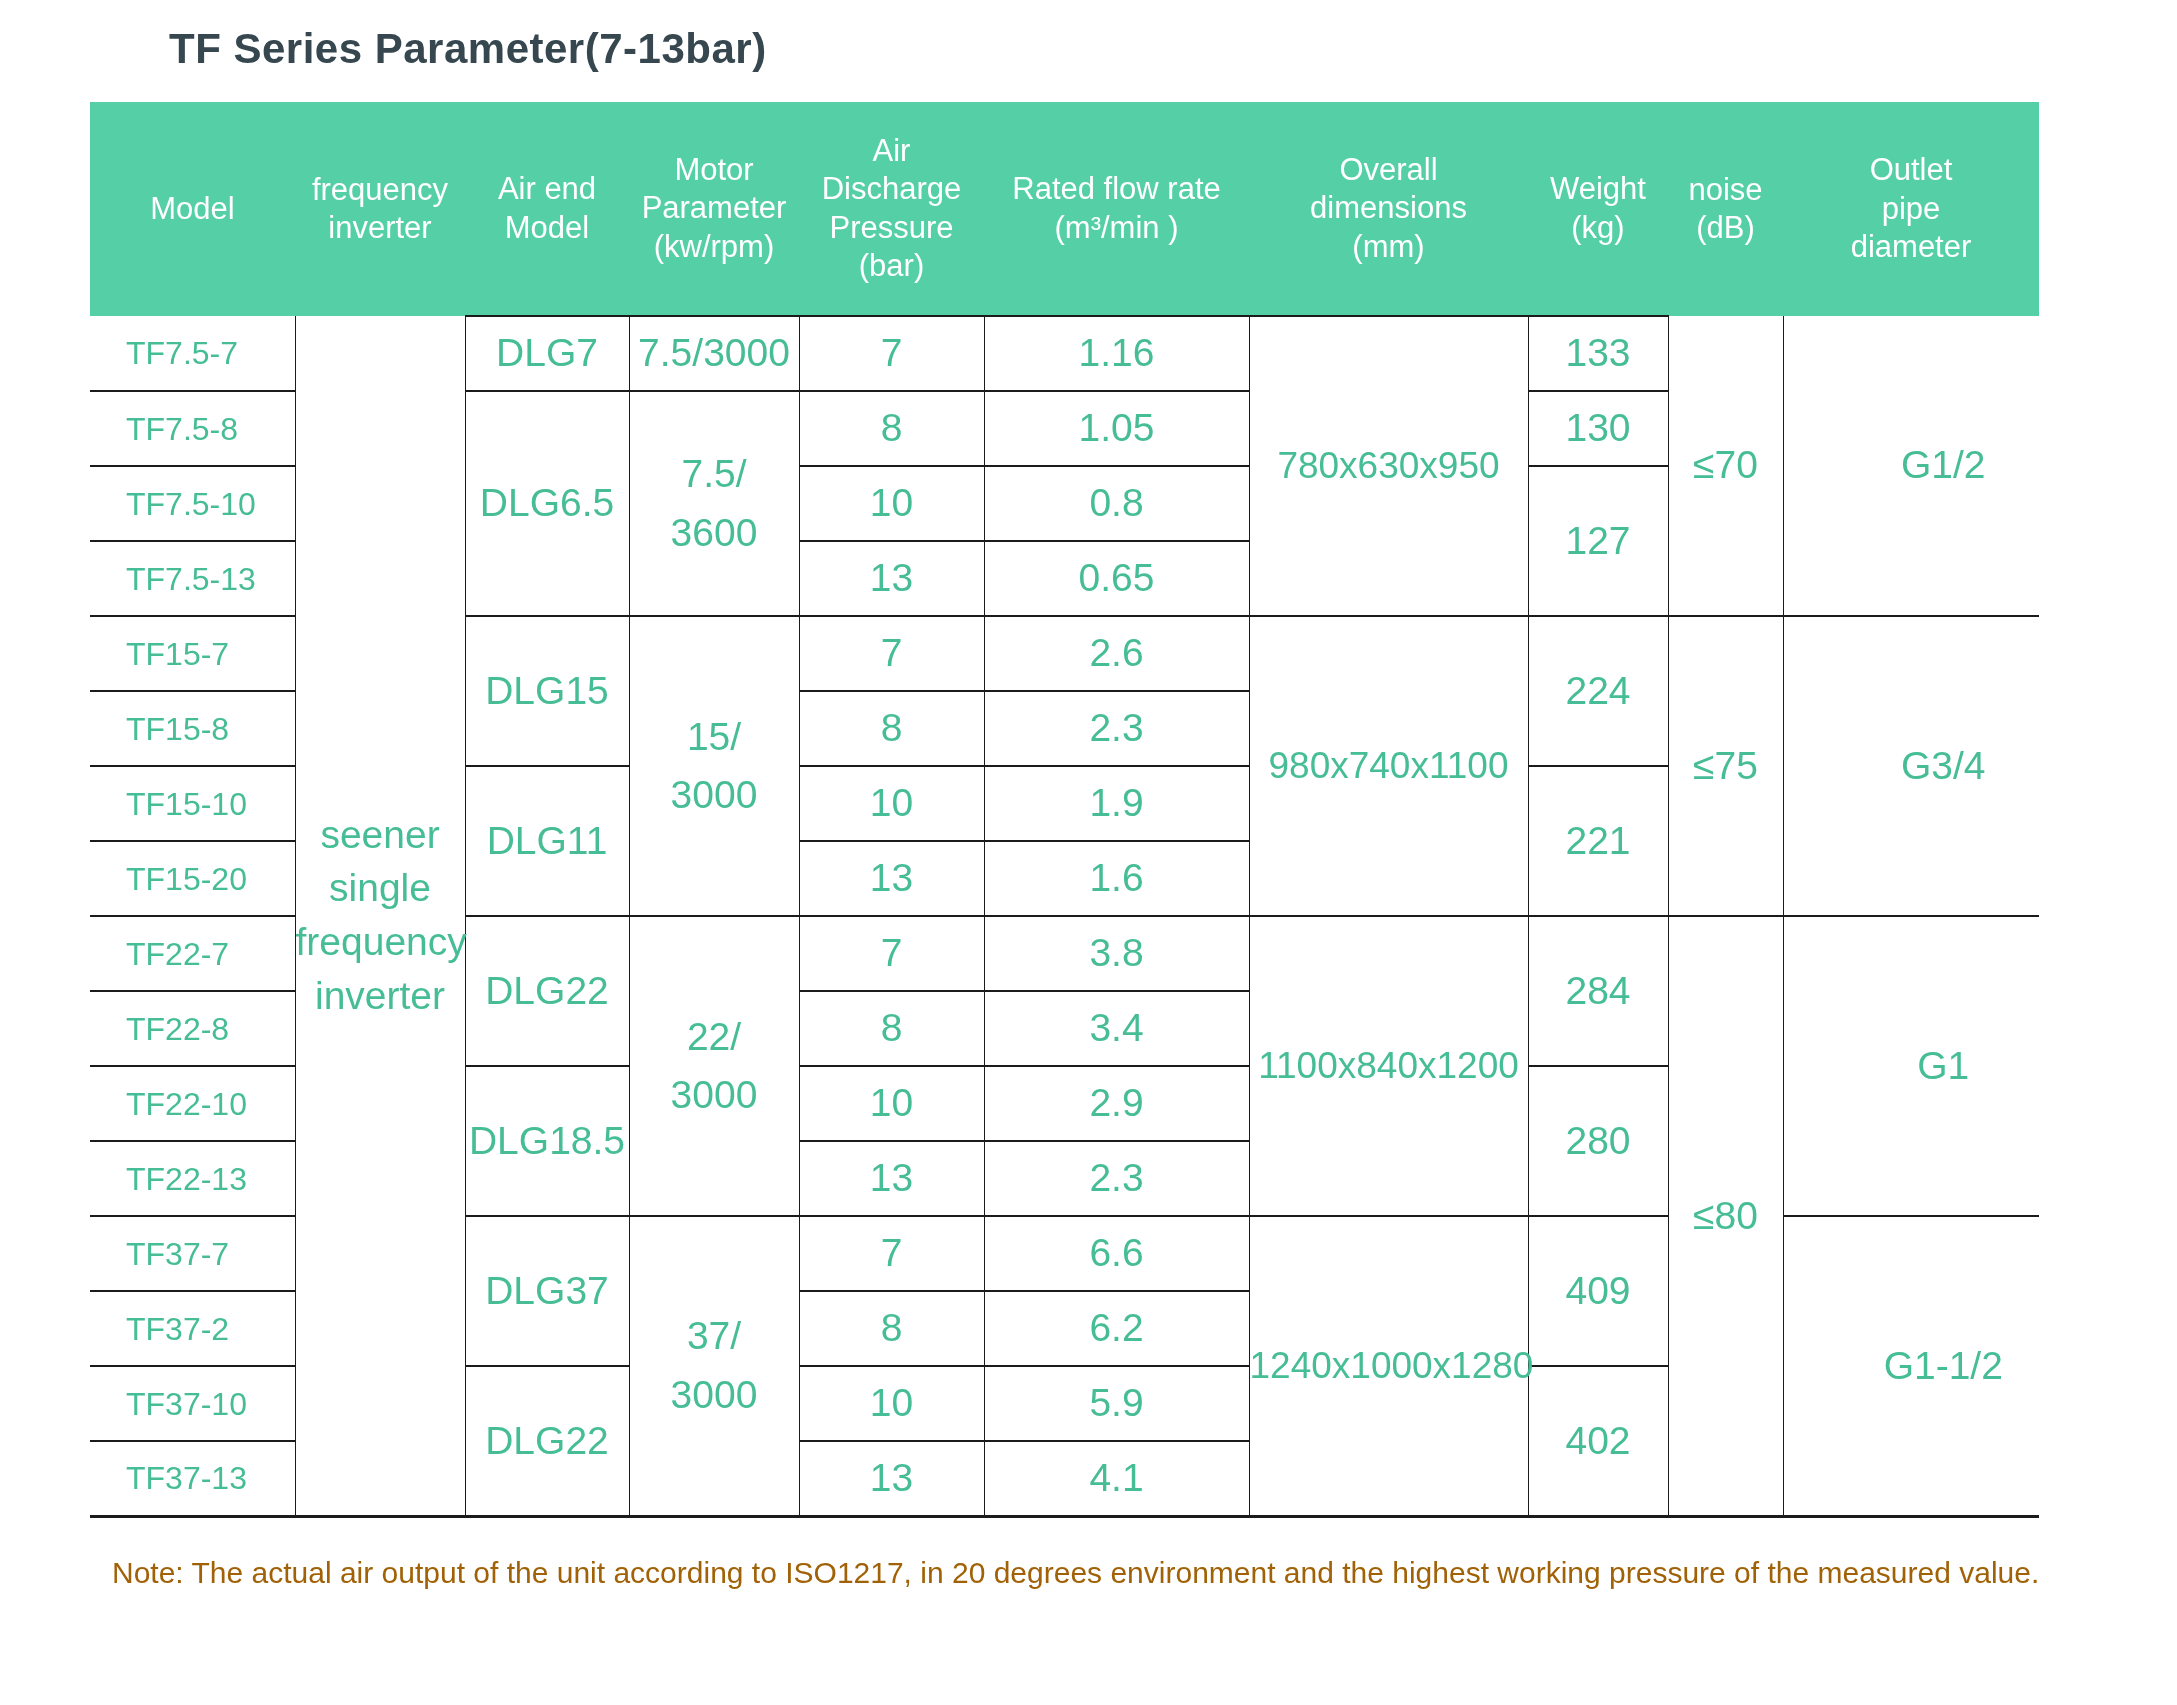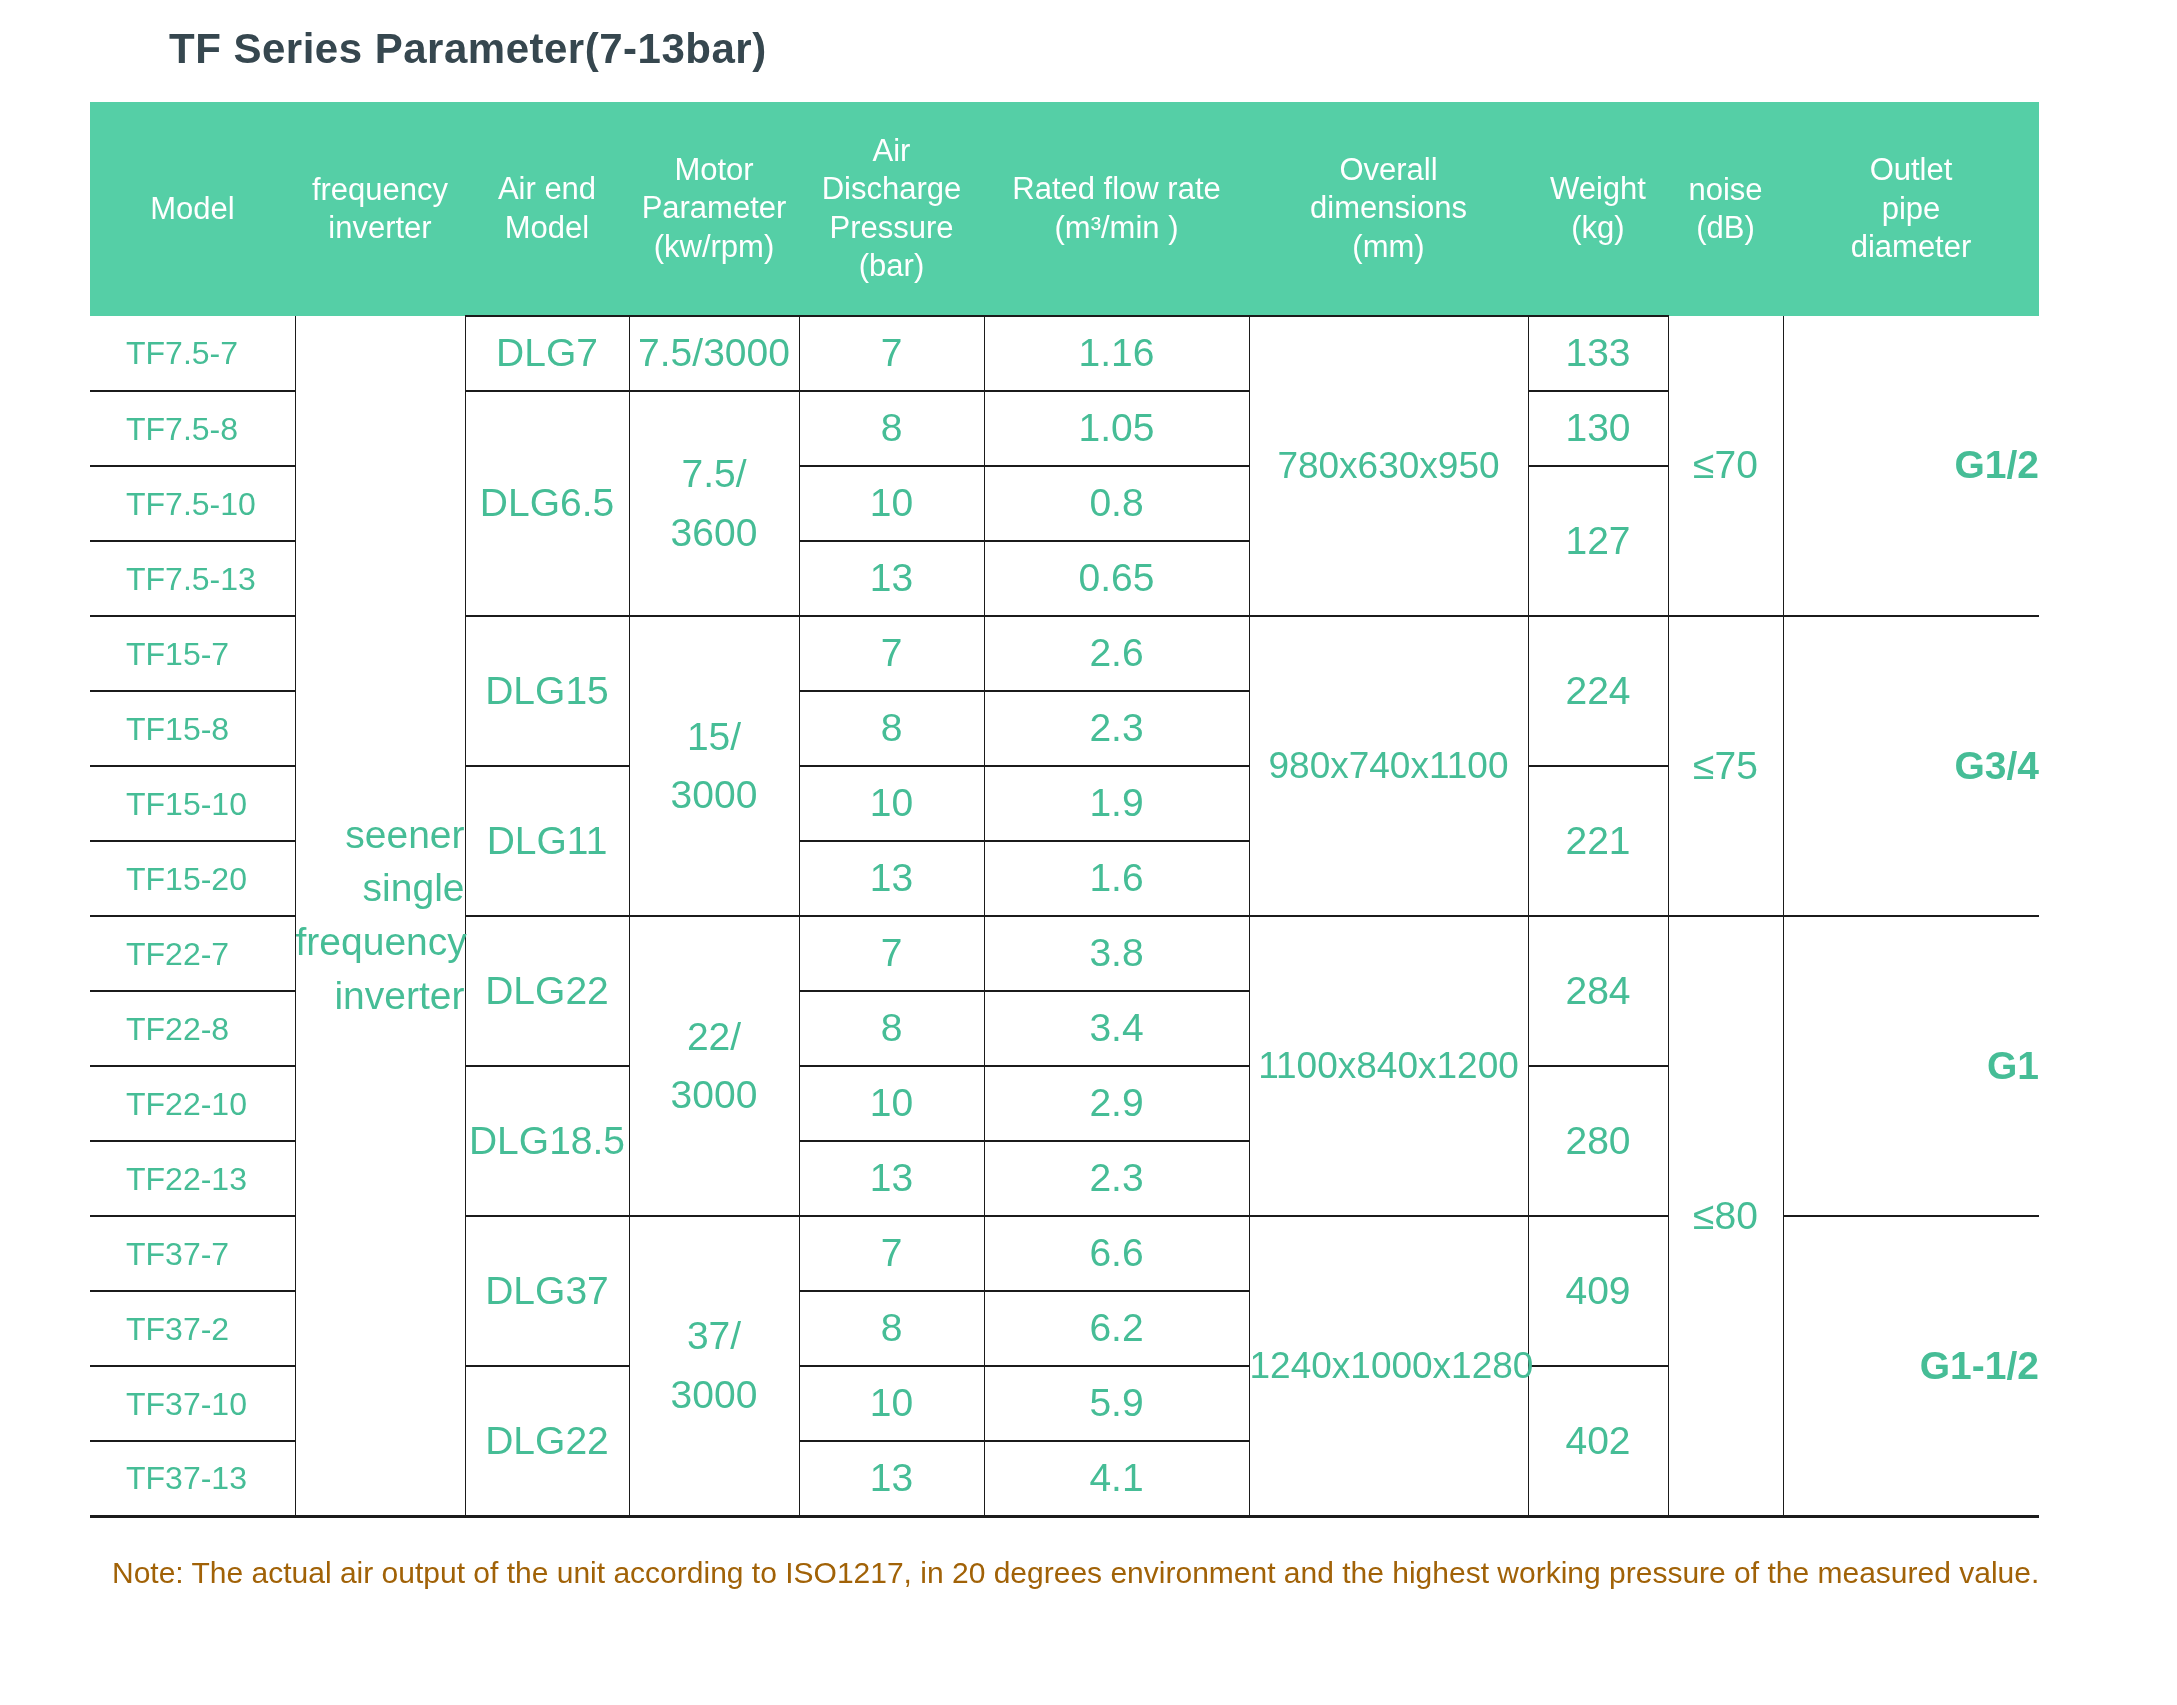--- a/index.html
+++ b/index.html
@@ -30,24 +30,24 @@
     color:#46bd96;font-size:39px;text-align:center;vertical-align:middle;
     padding:0;white-space:pre-line;line-height:1.5;
   }
   tbody tr{height:75px;}
   td:first-child{border-left:none;}
   td.no-top{border-top:none;}
   td.model{
     text-align:left;padding-left:36px;font-size:32px;
   }
   td.outlet{
-    text-align:right;padding-left:64px;border-right:none;font-weight:bold;
+    text-align:center;padding-left:64px;border-right:none;
   }
   td.dims{font-size:37px;text-align:center;}
-  td.freq{line-height:1.38;font-size:39px;text-align:right;}
+  td.freq{line-height:1.38;font-size:39px;}
   .page-note{
     position:absolute;left:112px;top:1556px;
     font-size:30px;color:#a16207;white-space:nowrap;
   }
 </style>
 </head>
 <body>
 
 <div class="page-title">TF Series Parameter(7-13bar)</div>
 

